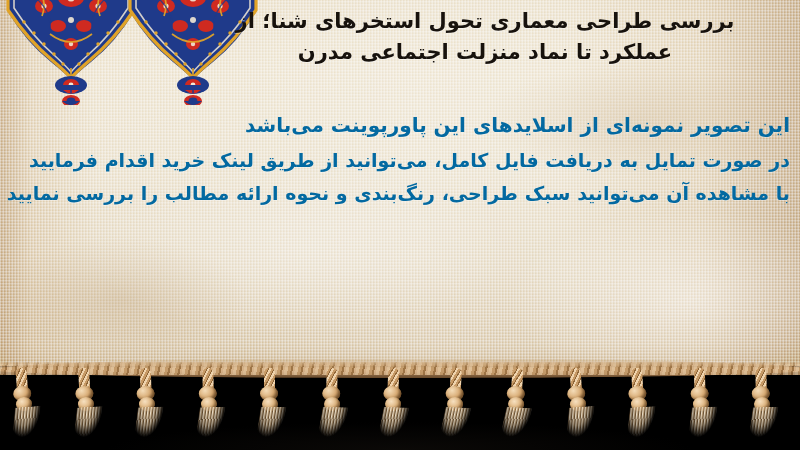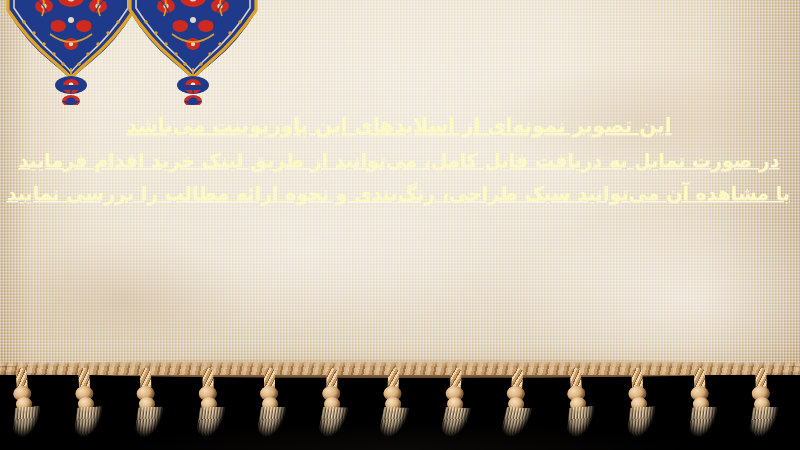--- a/index.html
+++ b/index.html
@@ -144,25 +144,23 @@
     text-align:center;
     color:#17120d;
     font-size:21px;line-height:1.46;font-weight:600;
     letter-spacing:0;
     text-shadow:0 1px 0 rgba(255,255,255,.35);
   }
   .title-block .tline{display:block;white-space:nowrap;}
 
   .body-block{
     position:absolute;right:10px;top:108px;width:782px;
-    text-align:center;
-    color:#fef9c3;
+    color:#0369a1;
     font-size:19px;line-height:1.78;font-weight:600;
     text-shadow:0 1px 0 rgba(255,255,255,.3);
-    text-decoration:underline;
   }
   .body-block .bline{display:block;white-space:nowrap;font-weight:700;}
   .body-block .bline.l1{font-size:20px;}
   .body-block .bline.l2{font-size:19px;}
   .body-block .bline.l3{font-size:19px;}
 </style>
 </head>
 <body>
 
 <div id="stage">
@@ -312,20 +310,24 @@
         <g transform="translate(65,103)">
           <ellipse cx="0" cy="-2" rx="9" ry="6" fill="#cf2a20"></ellipse>
           <ellipse cx="0" cy="-2" rx="4.4" ry="3.4" fill="#1f3a8a"></ellipse>
           <path d="M-9,-2 Q0,6 9,-2" fill="#1f3a8a"></path>
           <path d="M0,-10 L0,-13" stroke="#1f3a8a" stroke-width="1.5"></path>
         </g>
       </g>
     </svg>
   </div>
 
+  <div class="title-block">
+    <span class="tline">بررسی طراحی معماری تحول استخرهای شنا؛ از</span>
+    <span class="tline">عملکرد تا نماد منزلت اجتماعی مدرن</span>
+  </div>
 
   <div class="body-block">
     <span class="bline l1">این تصویر نمونه‌ای از اسلایدهای این پاورپوینت می‌باشد</span>
     <span class="bline l3">در صورت تمایل به دریافت فایل کامل، می‌توانید از طریق لینک خرید اقدام فرمایید</span>
     <span class="bline l2">با مشاهده آن می‌توانید سبک طراحی، رنگ‌بندی و نحوه ارائه مطالب را بررسی نمایید</span>
   </div>
 
   <div class="black-band"></div>
   <div class="selvage"></div>
   <div class="selvage-rope"></div>

